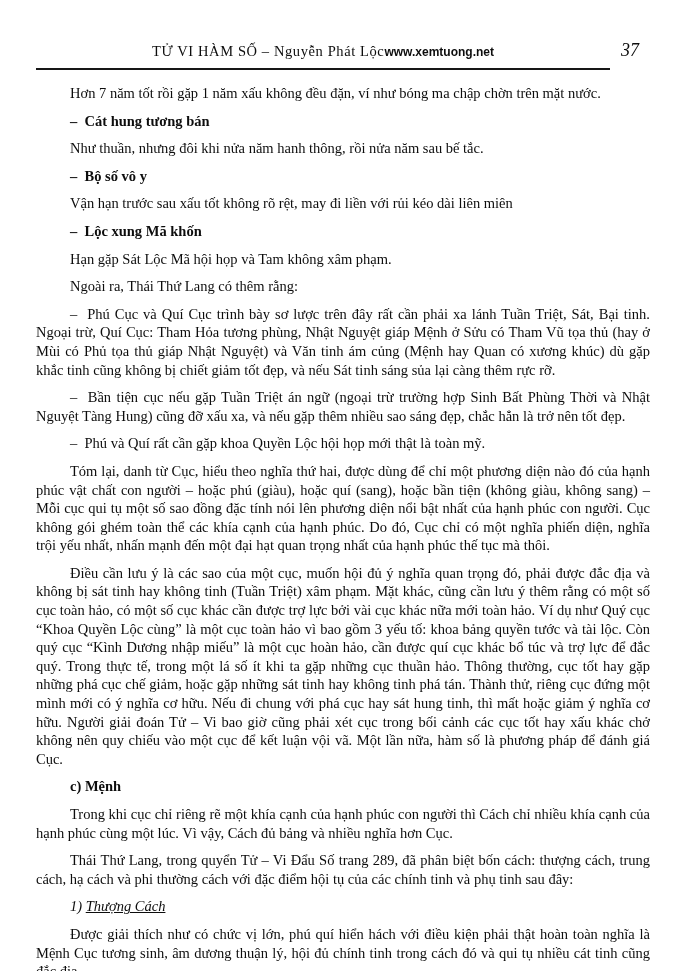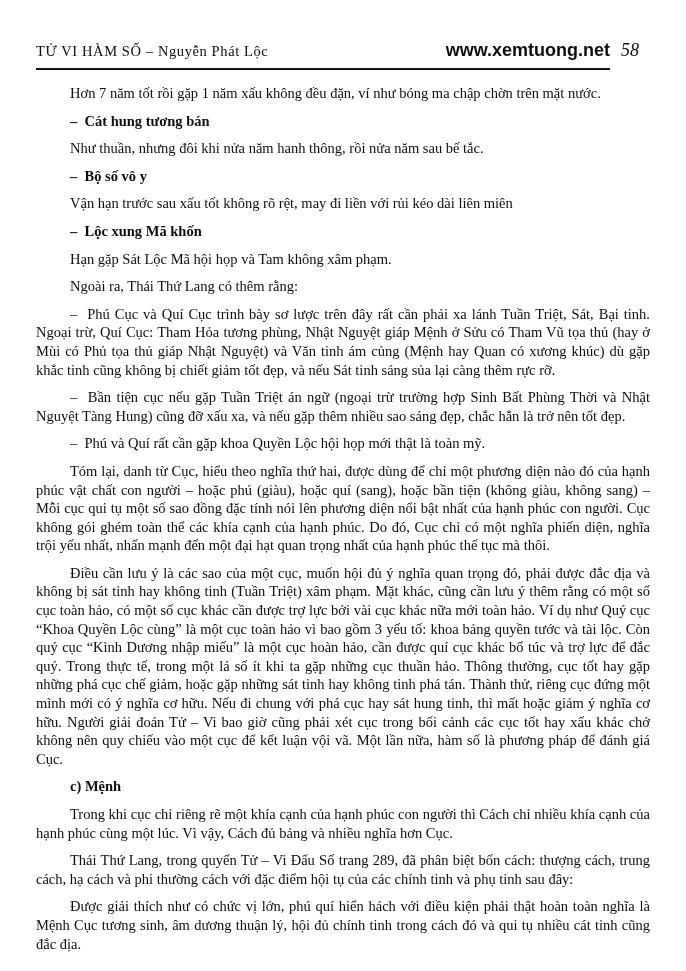--- a/index.html
+++ b/index.html
@@ -20,32 +20,32 @@
     height: 971px;
     padding: 40px 36px 0 36px;
   }
   .header {
     display: flex;
     align-items: baseline;
   }
   .header-main {
     width: 574px;
     display: flex;
-    justify-content: space-between;
+    justify-content: center;
     align-items: baseline;
   }
   .book-title {
     font-size: 14.5px;
     letter-spacing: 0.6px;
     white-space: nowrap;
   }
   .website {
     font-family: "Liberation Sans", sans-serif;
     font-weight: bold;
-    font-size: 18px;
+    font-size: 12px;
     white-space: nowrap;
   }
   .page-number {
     flex: 1;
     text-align: center;
     font-style: italic;
     font-size: 18px;
   }
   .rule {
     width: 574px;
@@ -78,37 +78,38 @@
 </head>
 <body>
 
 <div class="page">
 
   <div class="header">
     <div class="header-main">
       <span class="book-title">TỬ VI HÀM SỐ – Nguyễn Phát Lộc</span>
       <span class="website">www.xemtuong.net</span>
     </div>
-    <div class="page-number">58</div>
+    <div class="page-number">37</div>
   </div>
   <div class="rule"></div>
 
   <div class="content">
     <p class="body">Hơn 7 năm tốt rồi gặp 1 năm xấu không đều đặn, ví như bóng ma chập chờn trên mặt nước.</p>
     <p class="subhead">–&nbsp; Cát hung tương bán</p>
     <p class="body">Như thuần, nhưng đôi khi nửa năm hanh thông, rồi nửa năm sau bế tắc.</p>
     <p class="subhead">–&nbsp; Bộ số vô y</p>
     <p class="body">Vận hạn trước sau xấu tốt không rõ rệt, may đi liền với rủi kéo dài liên miên</p>
     <p class="subhead">–&nbsp; Lộc xung Mã khốn</p>
     <p class="body">Hạn gặp Sát Lộc Mã hội họp và Tam không xâm phạm.</p>
     <p class="body">Ngoài ra, Thái Thứ Lang có thêm rằng:</p>
     <p class="body bullet">–&nbsp; Phú Cục và Quí Cục trình bày sơ lược trên đây rất cần phải xa lánh Tuần Triệt, Sát, Bại tinh. Ngoại trừ, Quí Cục: Tham Hỏa tương phùng, Nhật Nguyệt giáp Mệnh ở Sửu có Tham Vũ tọa thủ (hay ở Mùi có Phủ tọa thủ giáp Nhật Nguyệt) và Văn tinh ám củng (Mệnh hay Quan có xương khúc) dù gặp khắc tinh cũng không bị chiết giảm tốt đẹp, và nếu Sát tinh sáng sủa lại càng thêm rực rỡ.</p>
     <p class="body bullet">–&nbsp; Bần tiện cục nếu gặp Tuần Triệt án ngữ (ngoại trừ trường hợp Sinh Bất Phùng Thời và Nhật Nguyệt Tàng Hung) cũng đỡ xấu xa, và nếu gặp thêm nhiều sao sáng đẹp, chắc hẳn là trở nên tốt đẹp.</p>
     <p class="body bullet">–&nbsp; Phú và Quí rất cần gặp khoa Quyền Lộc hội họp mới thật là toàn mỹ.</p>
     <p class="body">Tóm lại, danh từ Cục, hiểu theo nghĩa thứ hai, được dùng để chỉ một phương diện nào đó của hạnh phúc vật chất con người – hoặc phú (giàu), hoặc quí (sang), hoặc bần tiện (không giàu, không sang) – Mỗi cục qui tụ một số sao đồng đặc tính nói lên phương diện nổi bật nhất của hạnh phúc con người. Cục không gói ghém toàn thể các khía cạnh của hạnh phúc. Do đó, Cục chỉ có một nghĩa phiến diện, nghĩa trội yếu nhất, nhấn mạnh đến một đại hạt quan trọng nhất của hạnh phúc thế tục mà thôi.</p>
     <p class="body">Điều cần lưu ý là các sao của một cục, muốn hội đủ ý nghĩa quan trọng đó, phải được đắc địa và không bị sát tinh hay không tinh (Tuần Triệt) xâm phạm. Mặt khác, cũng cần lưu ý thêm rằng có một số cục toàn hảo, có một số cục khác cần được trợ lực bởi vài cục khác nữa mới toàn hảo. Ví dụ như Quý cục “Khoa Quyền Lộc cùng” là một cục toàn hảo vì bao gồm 3 yếu tố: khoa bảng quyền tước và tài lộc. Còn quý cục “Kình Dương nhập miếu” là một cục hoàn hảo, cần được quí cục khác bổ túc và trợ lực để đắc quý. Trong thực tế, trong một lá số ít khi ta gặp những cục thuần hảo. Thông thường, cục tốt hay gặp những phá cục chế giảm, hoặc gặp những sát tinh hay không tinh phá tán. Thành thử, riêng cục đứng một mình mới có ý nghĩa cơ hữu. Nếu đi chung với phá cục hay sát hung tinh, thì mất hoặc giảm ý nghĩa cơ hữu. Người giải đoán Tử – Vi bao giờ cũng phải xét cục trong bối cảnh các cục tốt hay xấu khác chở không nên quy chiếu vào một cục để kết luận vội vã. Một lần nữa, hàm số là phương pháp để đánh giá Cục.</p>
     <p class="section-heading">c) Mệnh</p>
     <p class="body">Trong khi cục chỉ riêng rẽ một khía cạnh của hạnh phúc con người thì Cách chỉ nhiều khía cạnh của hạnh phúc cùng một lúc. Vì vậy, Cách đủ bảng và nhiều nghĩa hơn Cục.</p>
     <p class="body">Thái Thứ Lang, trong quyển Tử – Vi Đẩu Số trang 289, đã phân biệt bốn cách: thượng cách, trung cách, hạ cách và phi thường cách với đặc điểm hội tụ của các chính tinh và phụ tinh sau đây:</p>
+    <p class="subsection"><span>1) </span><span class="underline">Thượng Cách</span></p>
     <p class="body">Được giải thích như có chức vị lớn, phú quí hiển hách với điều kiện phải thật hoàn toàn nghĩa là Mệnh Cục tương sinh, âm dương thuận lý, hội đủ chính tinh trong cách đó và qui tụ nhiều cát tinh cũng đắc địa.</p>
   </div>
 
 </div>
 
 </body></html>

